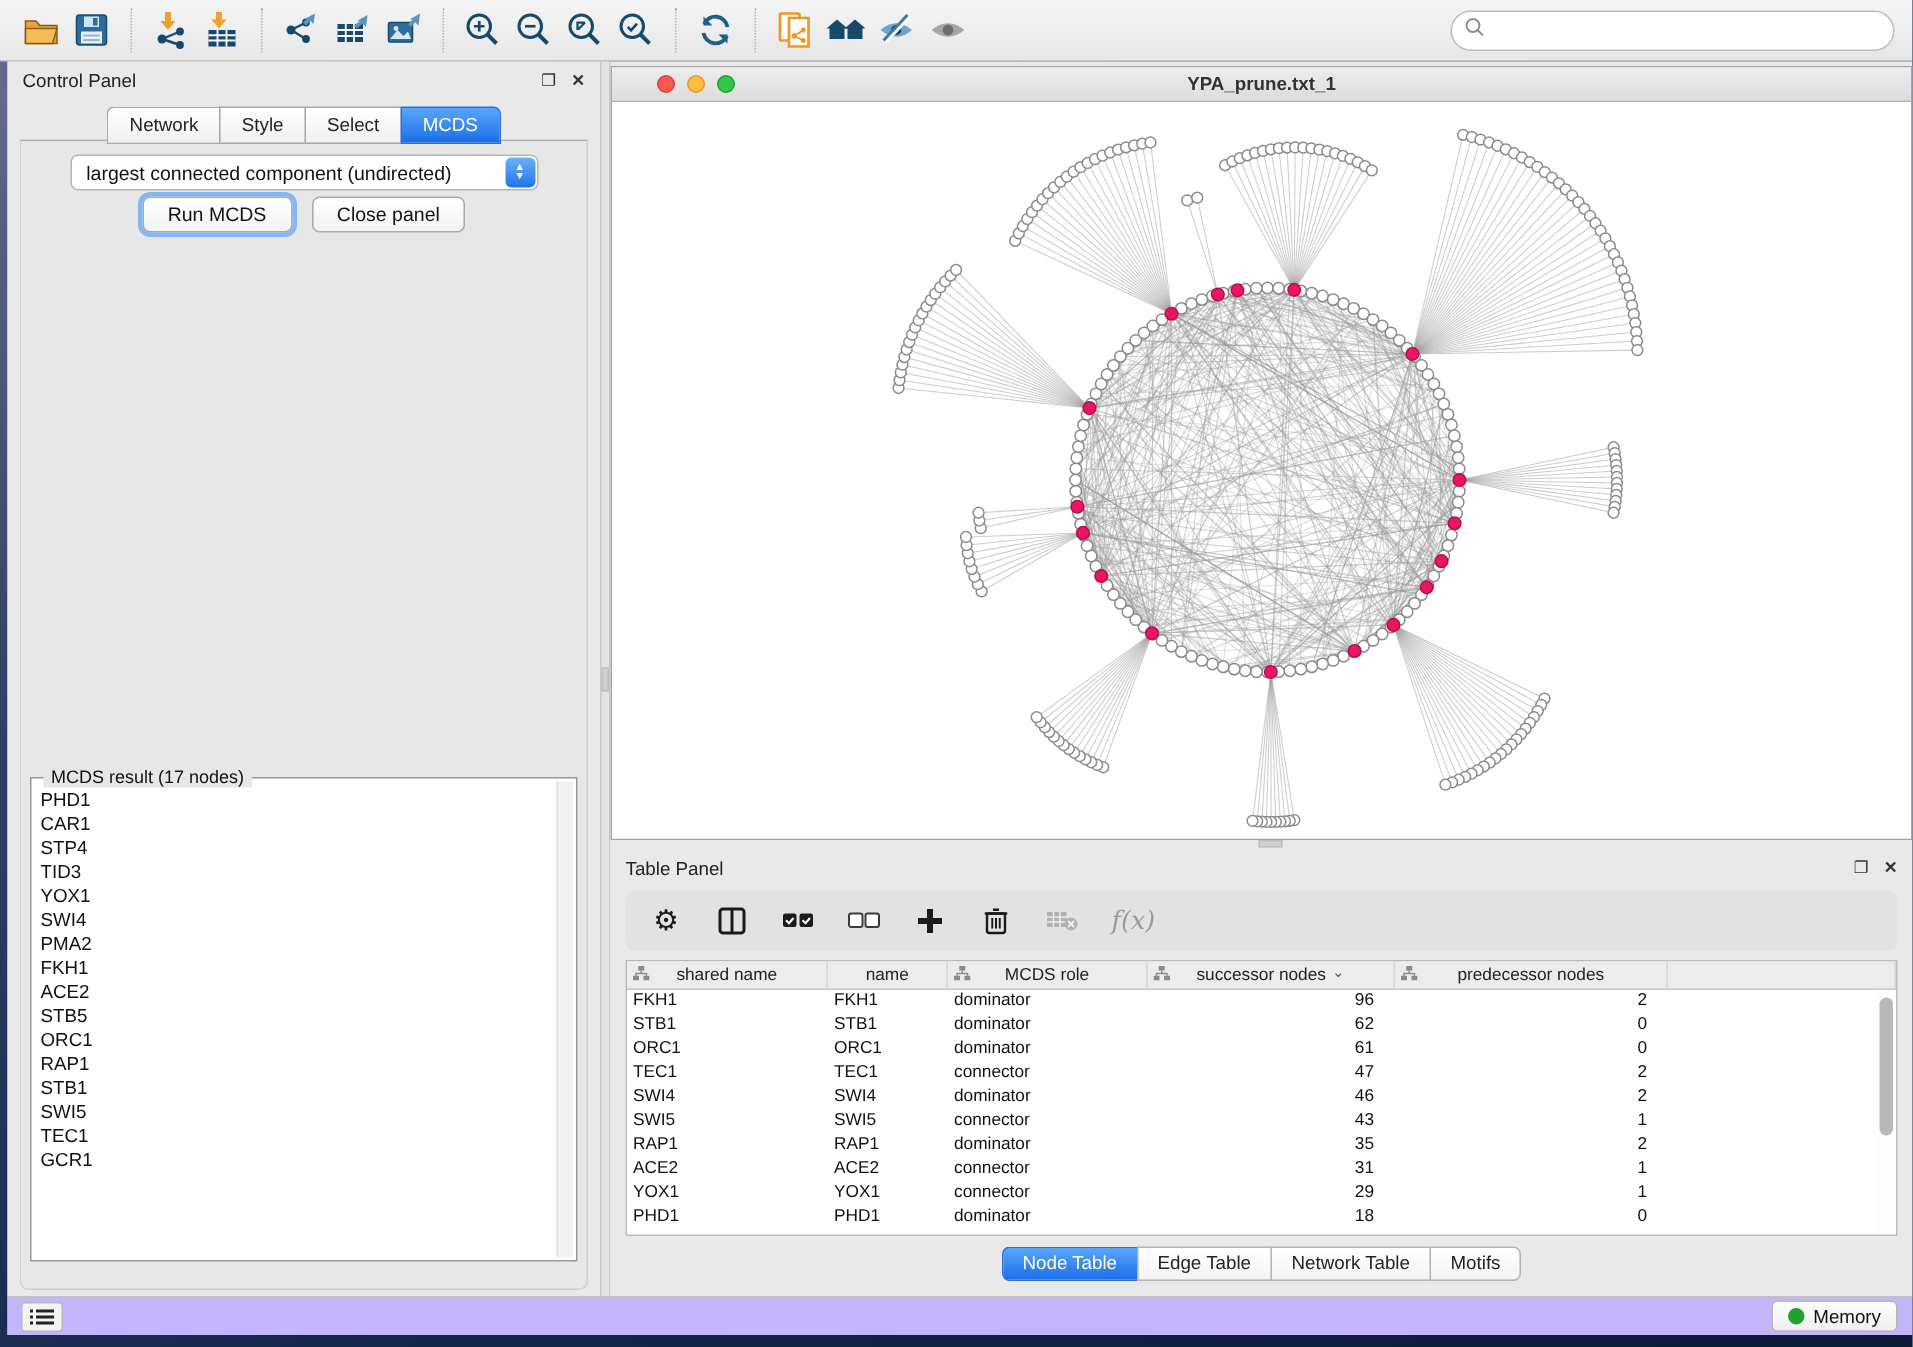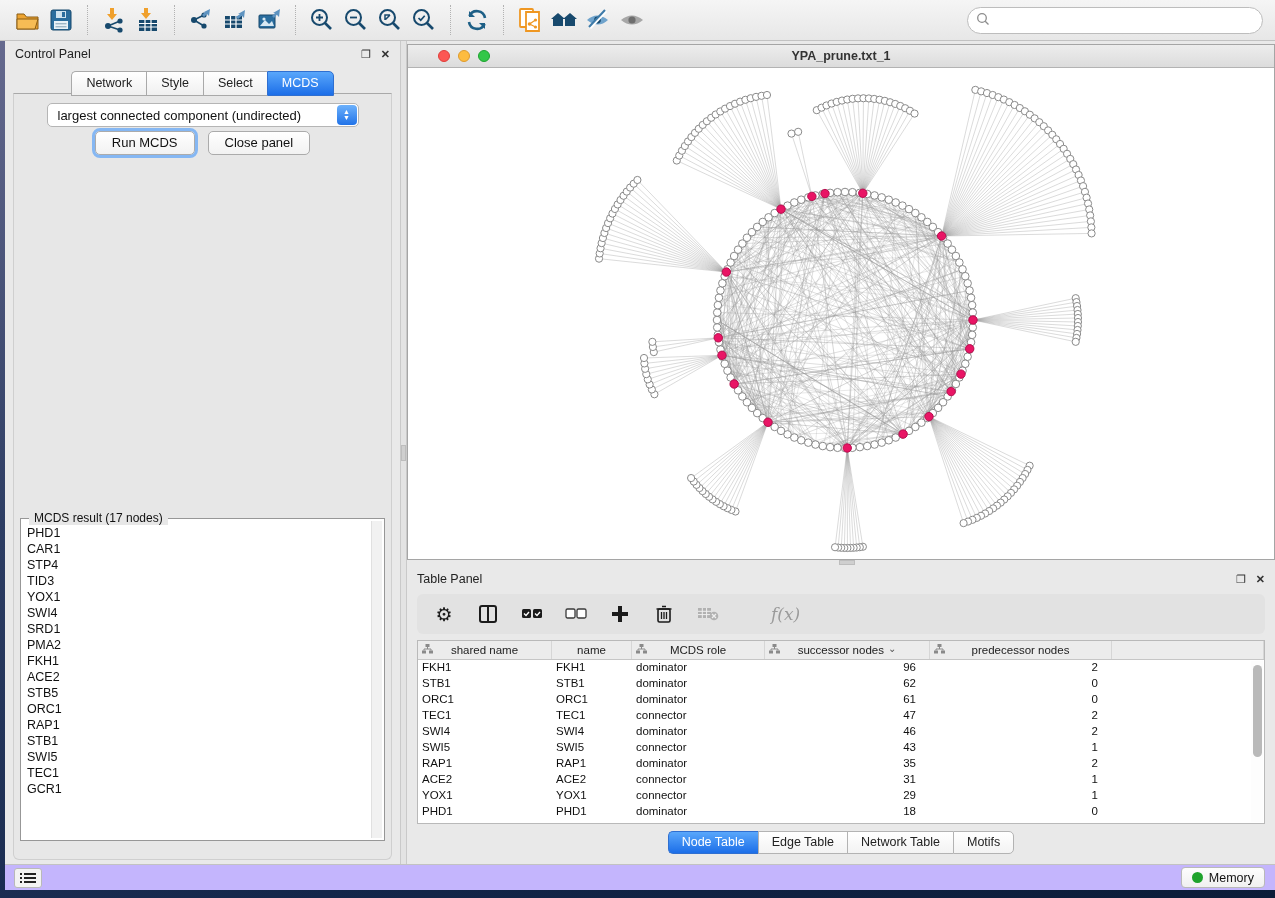--- a/index.html
+++ b/index.html
@@ -67,21 +67,21 @@
   
   .hsplit { position:absolute; left:402px; right:0; top:519px; height:6px; background:#e9e9e9; }
   .hsplit .grip { position:absolute; left:432px; top:0px; width:16px; height:5px; background:#cfcfcf; border:1px solid #bdbdbd; }
 
   
   .tpanel { position:absolute; left:402px; right:0; top:525px; bottom:26px; background:#e9e9e9; }
   .tp-toolbar { position:absolute; left:10px; right:10px; top:28px; height:40px; background:#e2e2e2; border-radius:6px;
     display:flex; align-items:center; padding-left:16px; gap:22px; }
   .tp-icon { display:flex; align-items:center; justify-content:center; width:22px; height:22px; color:#1b1b1b; }
   .tp-icon.disabled { opacity:.45; }
-  .fx { font-family:"DejaVu Serif",serif; font-style:italic; font-size:17px; color:#9a9a9a;margin-left:30px; }
+  .fx { font-family:"DejaVu Serif",serif; font-style:italic; font-size:17px; color:#9a9a9a; }
   .gear-glyph { font-size:19px; color:#1b1b1b; }
 
   .dtable { position:absolute; left:10px; right:10px; top:74px; bottom:40px; background:#fff; border:1px solid #b9b9b9; }
   .thead { display:flex; height:19px; background:#ececec; border-bottom:1px solid #c6c6c6; }
   .th { position:relative; display:flex; align-items:center; justify-content:center; font-size:11.5px; color:#222;
     border-right:1px solid #d6d6d6; gap:4px; }
   .th .hier { flex:0 0 auto; position:absolute; left:4px; }
   .tbody { position:absolute; left:0; right:14px; top:19px; bottom:0; overflow:hidden; }
   .tr { display:flex; height:16px; }
   .td { font-size:11.5px; color:#111; padding:1px 4px 0; white-space:nowrap; overflow:hidden; }
@@ -279,21 +279,20 @@
         </div>
         <div class="result-box">
           <div class="result-title">MCDS result (17 nodes)</div>
           <div class="result-list" id="mcds-list">
               <div>PHD1</div>
               <div>CAR1</div>
               <div>STP4</div>
               <div>TID3</div>
               <div>YOX1</div>
               <div>SWI4</div>
-              <div>SRD1</div>
               <div>PMA2</div>
               <div>FKH1</div>
               <div>ACE2</div>
               <div>STB5</div>
               <div>ORC1</div>
               <div>RAP1</div>
               <div>STB1</div>
               <div>SWI5</div>
               <div>TEC1</div>
               <div>GCR1</div>

